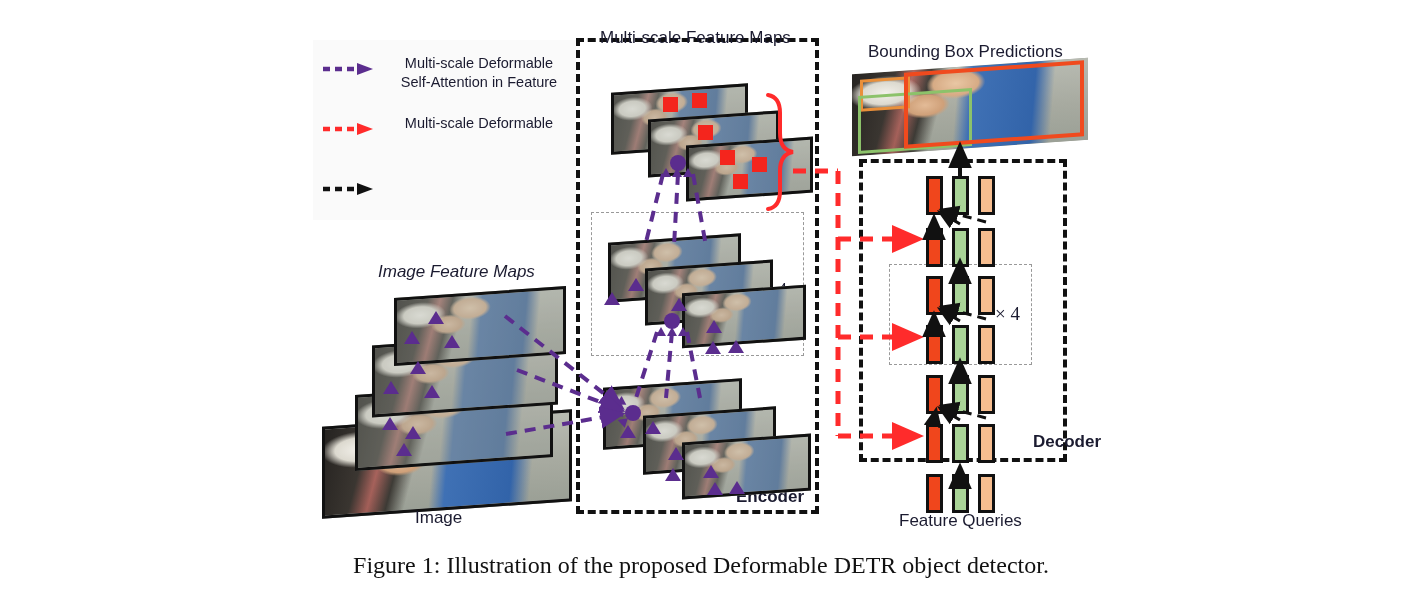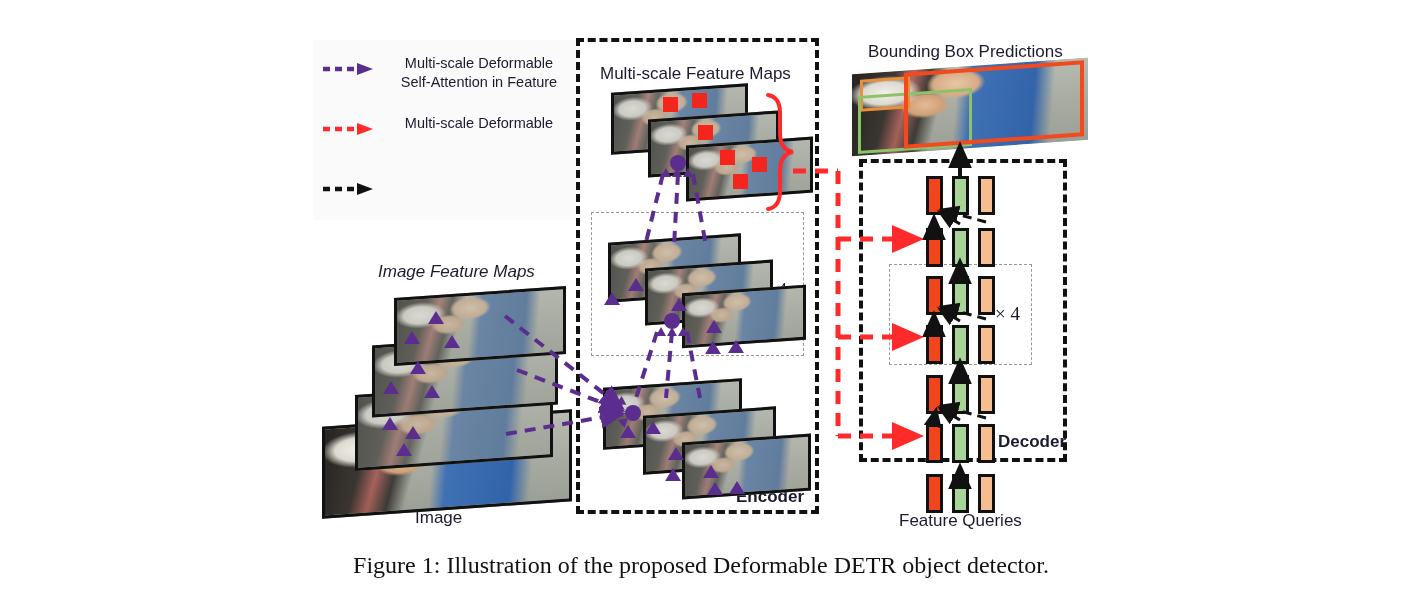--- a/index.html
+++ b/index.html
@@ -132,21 +132,21 @@
 
   <div class="tri" style="left:410px;top:361px;"></div>
   <div class="tri" style="left:383px;top:381px;"></div>
   <div class="tri" style="left:424px;top:385px;"></div>
 
   <div class="tri" style="left:382px;top:417px;"></div>
   <div class="tri" style="left:405px;top:426px;"></div>
   <div class="tri" style="left:396px;top:443px;"></div>
 
   <div class="encoder-box"></div>
-  <div class="lbl title" style="left:600px;top:28px;margin-top:36px;">Multi-scale Feature Maps</div>
+  <div class="lbl title" style="left:600px;top:28px;">Multi-scale Feature Maps</div>
   <div class="lbl title bold" style="left:736px;top:487px;">Encoder</div>
 
   <div class="x4-enc"></div>
   <div class="lbl serif" style="left:762px;top:279px;font-size:19px;">× 4</div>
 
   <div class="plate skew" style="left:603px;top:383px;width:139px;height:62px;">
       <div class="photo"></div>
     </div>
   <div class="plate skew" style="left:643px;top:411px;width:133px;height:59px;">
       <div class="photo"></div>
@@ -217,21 +217,21 @@
   <div class="plate skew" style="left:852px;top:66px;width:236px;height:82px;border:none;">
     <div class="photo full"></div>
   </div>
   <div class="abs" style="left:856px;top:66px;width:232px;height:84px;transform:skewY(-4deg);">
     <div class="abs" style="left:4px;top:6px;width:50px;height:32px;border:3px solid #e98f3a;box-sizing:border-box;"></div>
     <div class="abs" style="left:2px;top:22px;width:114px;height:58px;border:3px solid #8cc26a;box-sizing:border-box;"></div>
     <div class="abs" style="left:48px;top:2px;width:180px;height:76px;border:4px solid #f04a1e;box-sizing:border-box;"></div>
   </div>
 
   <div class="decoder-box"></div>
-  <div class="lbl title bold" style="left:998px;top:432px;">Decoder</div>
+  <div class="lbl title bold" style="left:1033px;top:432px;">Decoder</div>
   <div class="x4-dec"></div>
   <div class="lbl serif" style="left:995px;top:303px;font-size:19px;">× 4</div>
 
   <div class="bar o" style="left:926px;top:176px;"></div>
   <div class="bar g" style="left:952px;top:176px;"></div>
   <div class="bar p" style="left:978px;top:176px;"></div>
 
   <div class="bar o" style="left:926px;top:228px;"></div>
   <div class="bar g" style="left:952px;top:228px;"></div>
   <div class="bar p" style="left:978px;top:228px;"></div>

